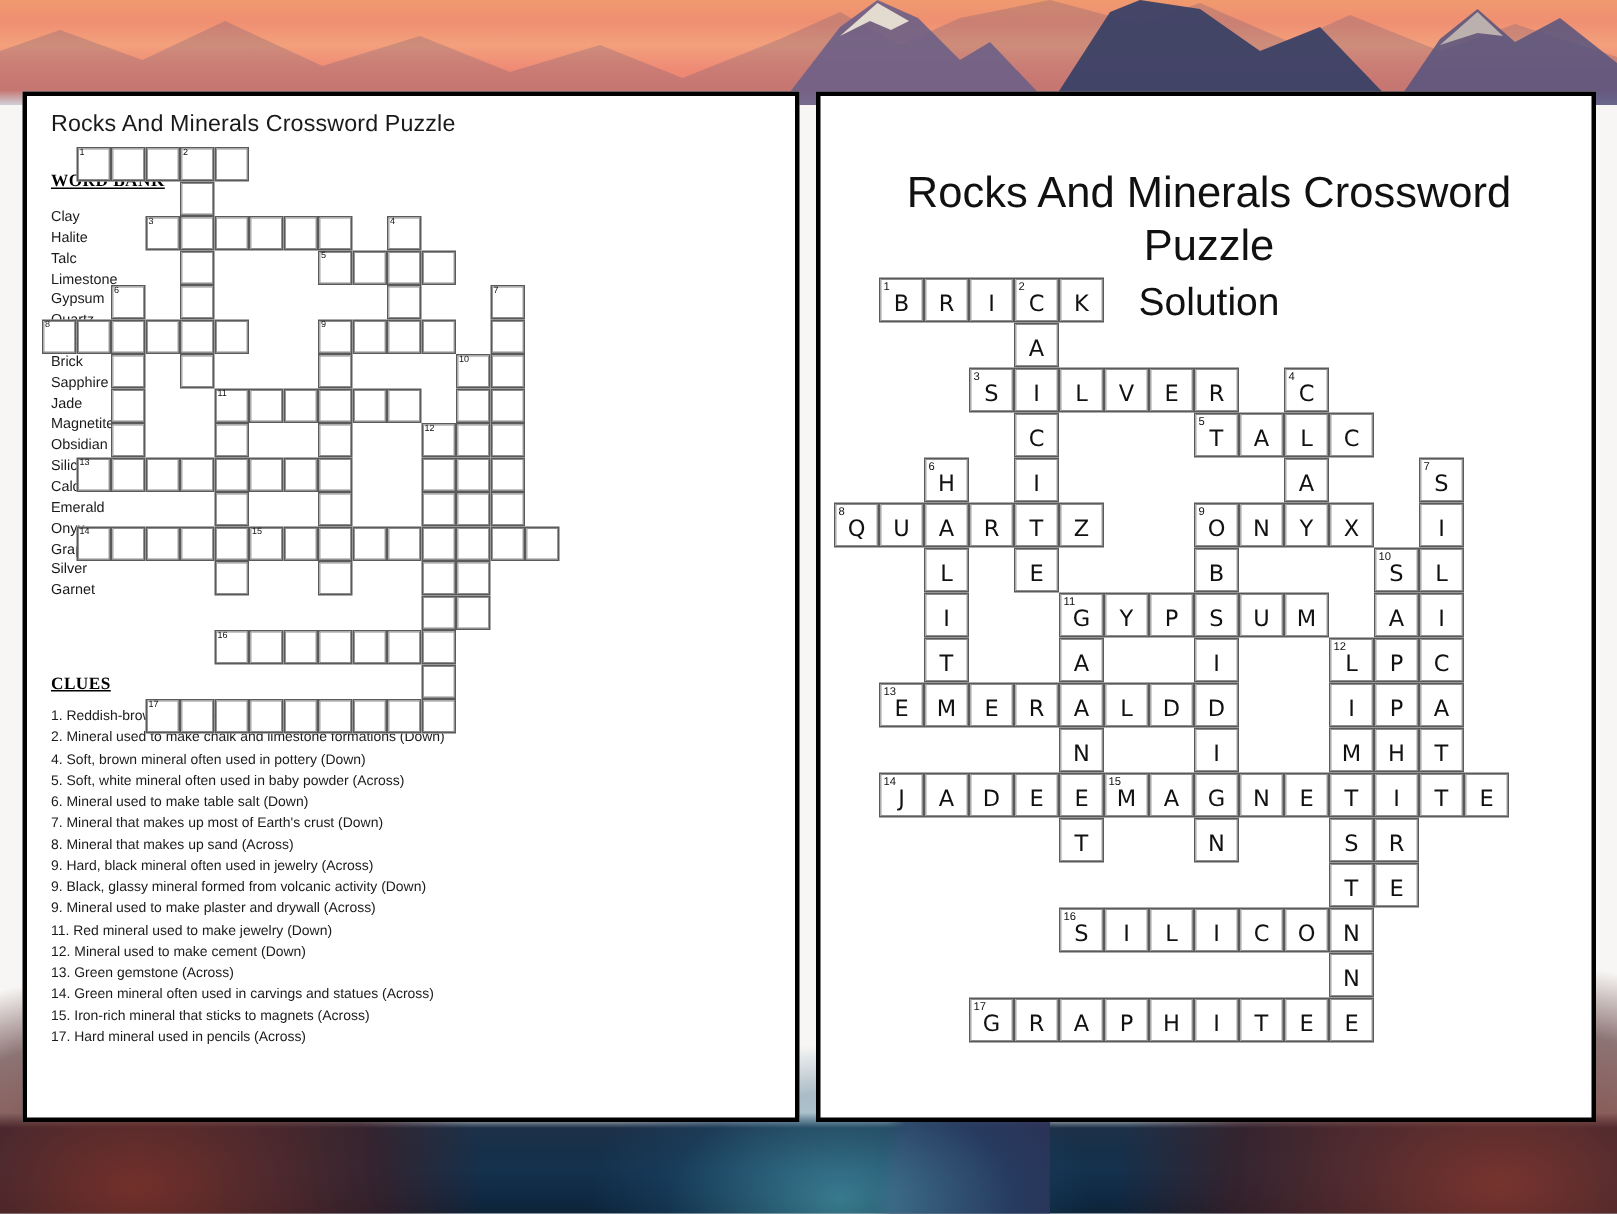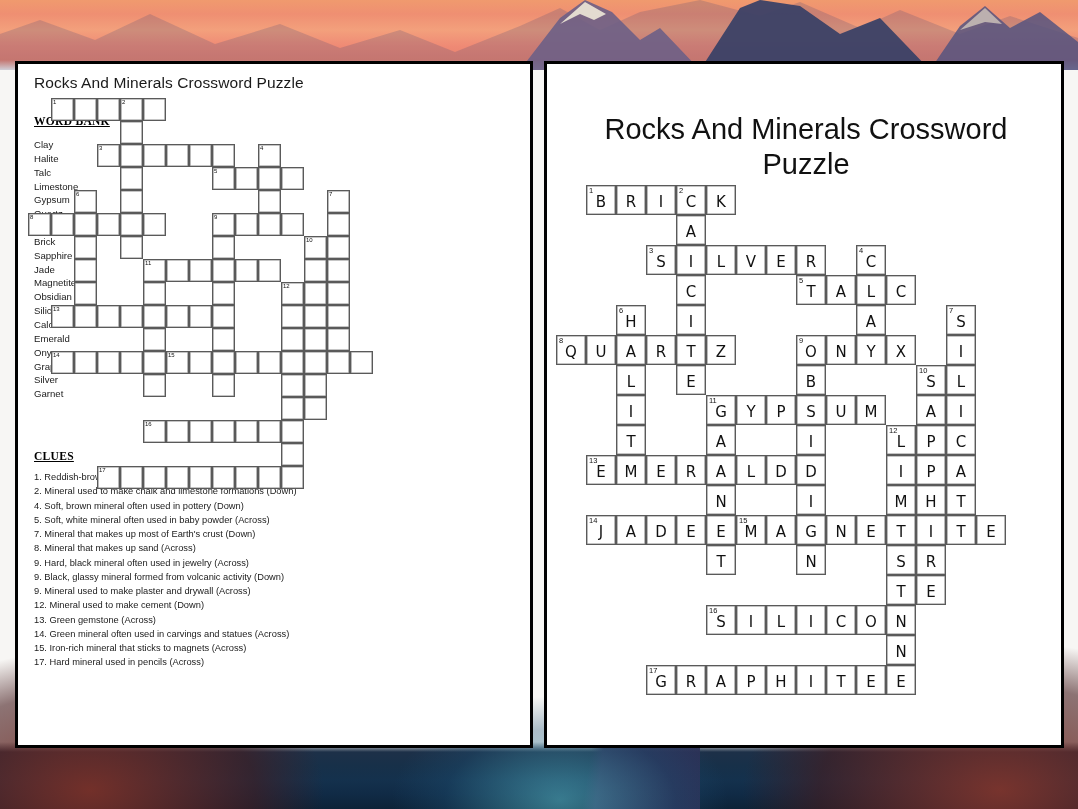--- a/index.html
+++ b/index.html
@@ -151,25 +151,27 @@
       <div>Silver</div>
       <div>Garnet</div>
     </div>
 
   <div id="clues-heading">CLUES</div>
   <div id="clues-list">
       <div>1. Reddish-brown mineral often used in construction  (Across)</div>
       <div>2. Mineral used to make  chalk and limestone formations  (Down)</div>
       <div>4. Soft, brown  mineral often used in pottery (Down)</div>
       <div>5. Soft, white mineral often used in baby powder (Across)</div>
+      <div>6. Mineral used to make table salt (Down)</div>
       <div>7. Mineral that makes up most of Earth's crust (Down)</div>
       <div>8. Mineral that makes up sand (Across)</div>
       <div>9. Hard, black mineral often used in jewelry (Across)</div>
       <div>9. Black, glassy mineral formed from volcanic activity (Down)</div>
       <div>9. Mineral used to make  plaster and drywall (Across)</div>
+      <div>11. Red mineral used to make  jewelry (Down)</div>
       <div>12. Mineral used to make cement (Down)</div>
       <div>13. Green gemstone (Across)</div>
       <div>14. Green mineral often used in carvings and statues (Across)</div>
       <div>15. Iron-rich mineral that sticks to magnets (Across)</div>
       <div>17. Hard mineral used in pencils (Across)</div>
     </div>
 
   <div class="grid" id="grid-puzzle" style="left:10px; top:34px;">
       <div class="cell" style="left: 23px; top: 0px;">
         <span class="num">1</span>
@@ -309,20 +311,21 @@
       <div class="cell" style="left: 161px; top: 368px;"></div>
       <div class="cell" style="left: 184px; top: 368px;"></div>
       <div class="cell" style="left: 207px; top: 368px;"></div>
       <div class="cell" style="left: 230px; top: 368px;"></div>
       <div class="cell" style="left: 253px; top: 368px;"></div>
     </div>
 </div>
 
 <div class="sheet" id="sheet-right">
   <div id="solution-title">Rocks And Minerals Crossword Puzzle</div>
+  <div id="solution-subtitle">Solution</div>
 
   <div class="grid" id="grid-solution" style="left:9px; top:121px;">
       <div class="cell" style="left: 30px; top: 0px;">
         <span class="num">1</span>
         <span class="ltr">B</span>
       </div>
       <div class="cell" style="left: 60px; top: 0px;">
         <span class="ltr">R</span>
       </div>
       <div class="cell" style="left: 90px; top: 0px;">

